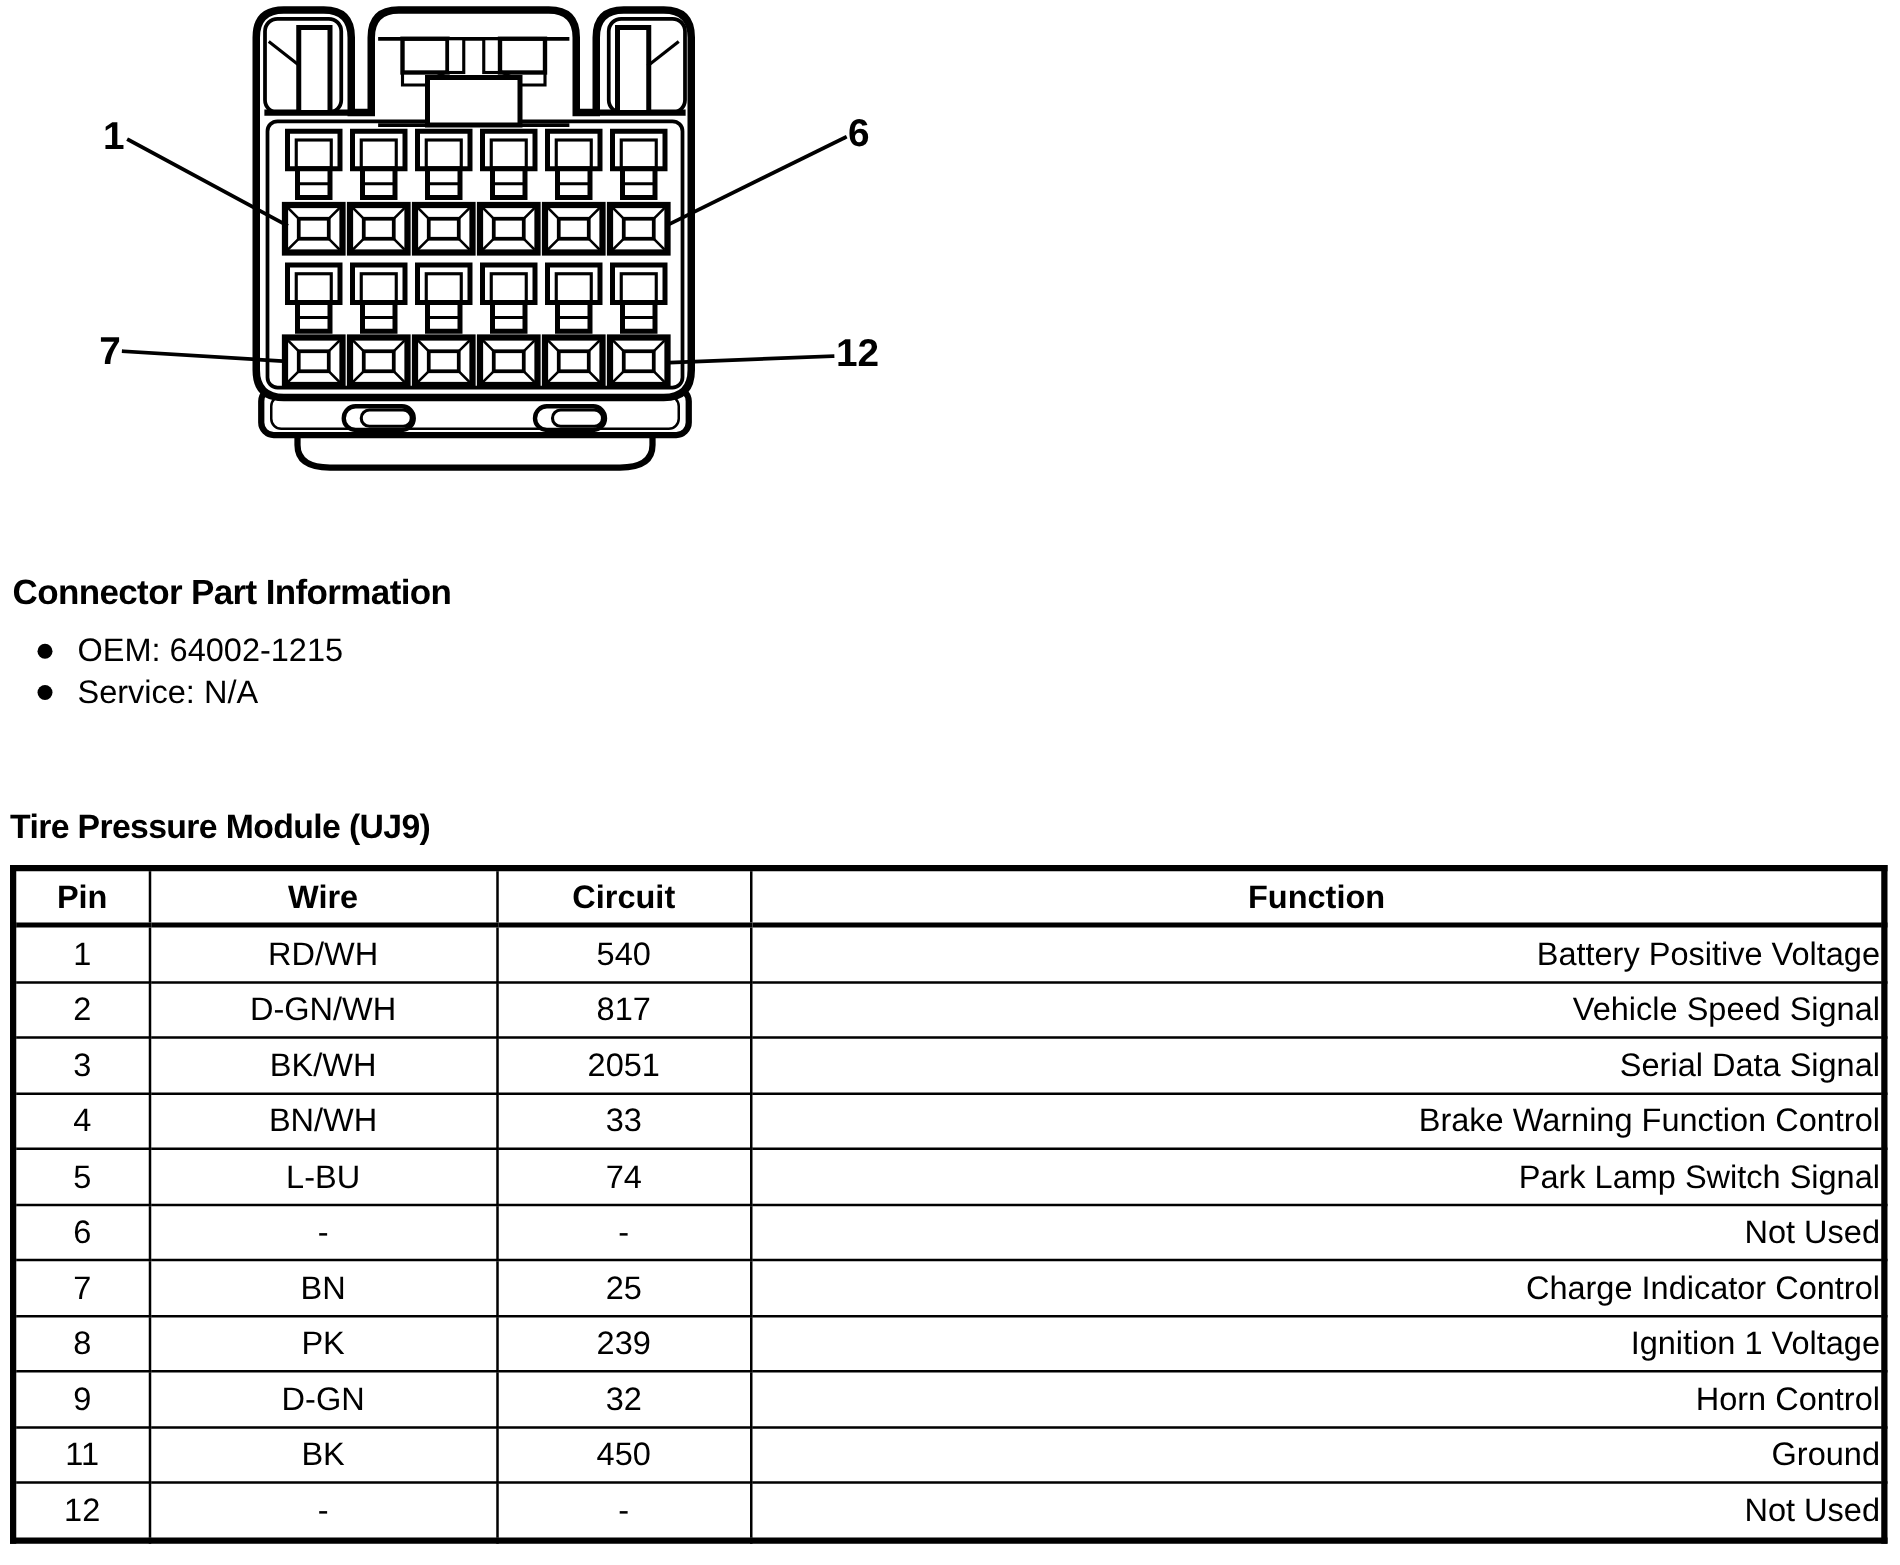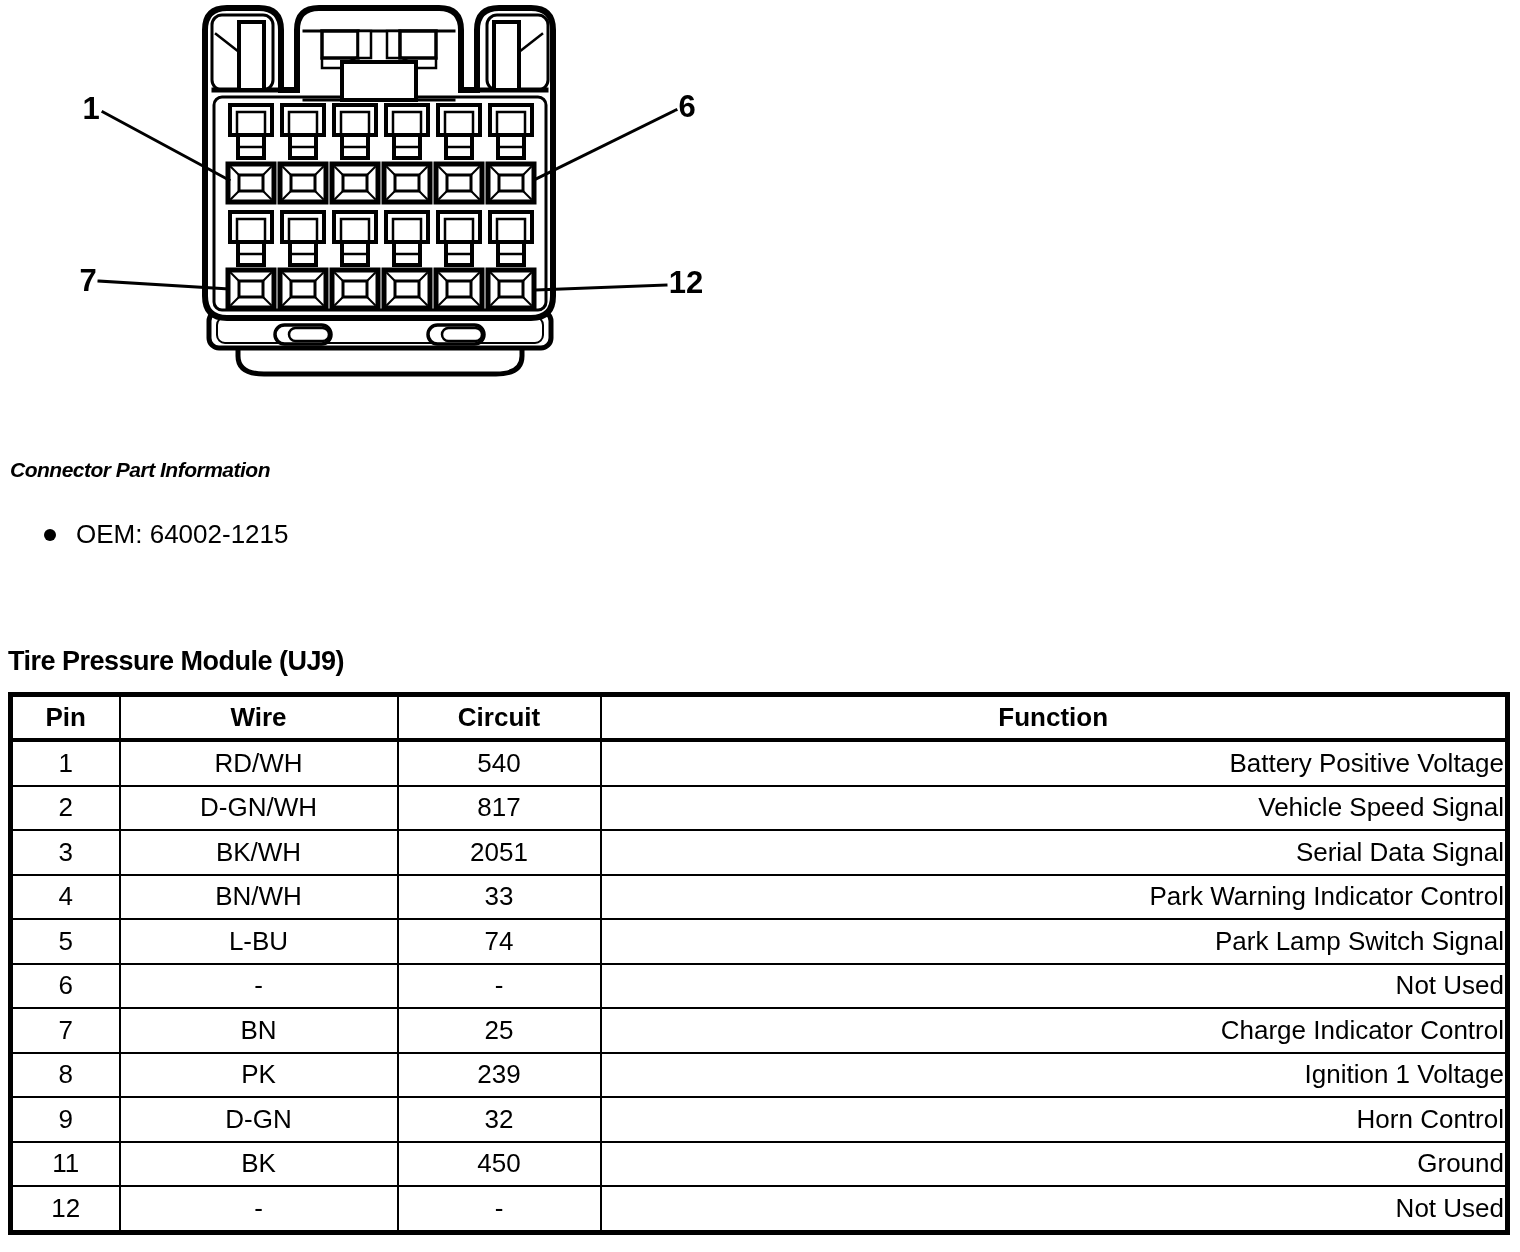--- a/index.html
+++ b/index.html
@@ -11,24 +11,24 @@
   }
   .page { position:absolute; inset:0; }
 
   
   .diagram { position:absolute; left:0; top:0; width:760px; height:400px; }
   .diagram text { font-family:"Liberation Sans", sans-serif; font-weight:bold; font-size:31px; fill:#000; }
 
   
   .part-heading {
     position:absolute; left:10px; top:458px;
-    font-size:21px; font-weight:bold; letter-spacing:-0.5px;font-style:italic;
+    font-size:28px; font-weight:bold; letter-spacing:-0.5px;
   }
   .part-list {
-    position:absolute; left:0; top:504px; margin:14px; padding:0; list-style:none;
+    position:absolute; left:0; top:504px; margin:0; padding:0; list-style:none;
     font-size:26px;
   }
   .part-list li { position:relative; height:33px; line-height:33px; padding-left:62px; }
   .part-list .dot {
     position:absolute; left:30px; top:11px; width:12px; height:12px;
     background:#000; border-radius:50%;
   }
 
   
   .table-title {
@@ -248,20 +248,24 @@
     <text x="687" y="117" text-anchor="middle">6</text>
     <text x="88" y="291" text-anchor="middle">7</text>
     <text x="686" y="293" text-anchor="middle">12</text>
   </svg>
 
   <div class="part-heading">Connector Part Information</div>
   <ul class="part-list">
     <li>
       <span class="dot"></span>
       <span>OEM: 64002-1215</span>
+    </li>
+    <li>
+      <span class="dot"></span>
+      <span>Service: N/A</span>
     </li>
   </ul>
 
   <div class="table-title">Tire Pressure Module (UJ9)</div>
 
   <table class="pinout">
     <colgroup>
       <col style="width:109px">
       <col style="width:278px">
       <col style="width:203px">
@@ -291,21 +295,21 @@
         <tr>
           <td class="ctr">3</td>
           <td class="ctr">BK/WH</td>
           <td class="ctr">2051</td>
           <td class="fn">Serial Data Signal</td>
         </tr>
         <tr>
           <td class="ctr">4</td>
           <td class="ctr">BN/WH</td>
           <td class="ctr">33</td>
-          <td class="fn">Park Warning Indicator Control</td>
+          <td class="fn">Brake Warning Function Control</td>
         </tr>
         <tr>
           <td class="ctr">5</td>
           <td class="ctr">L-BU</td>
           <td class="ctr">74</td>
           <td class="fn">Park Lamp Switch Signal</td>
         </tr>
         <tr>
           <td class="ctr">6</td>
           <td class="ctr">-</td>

